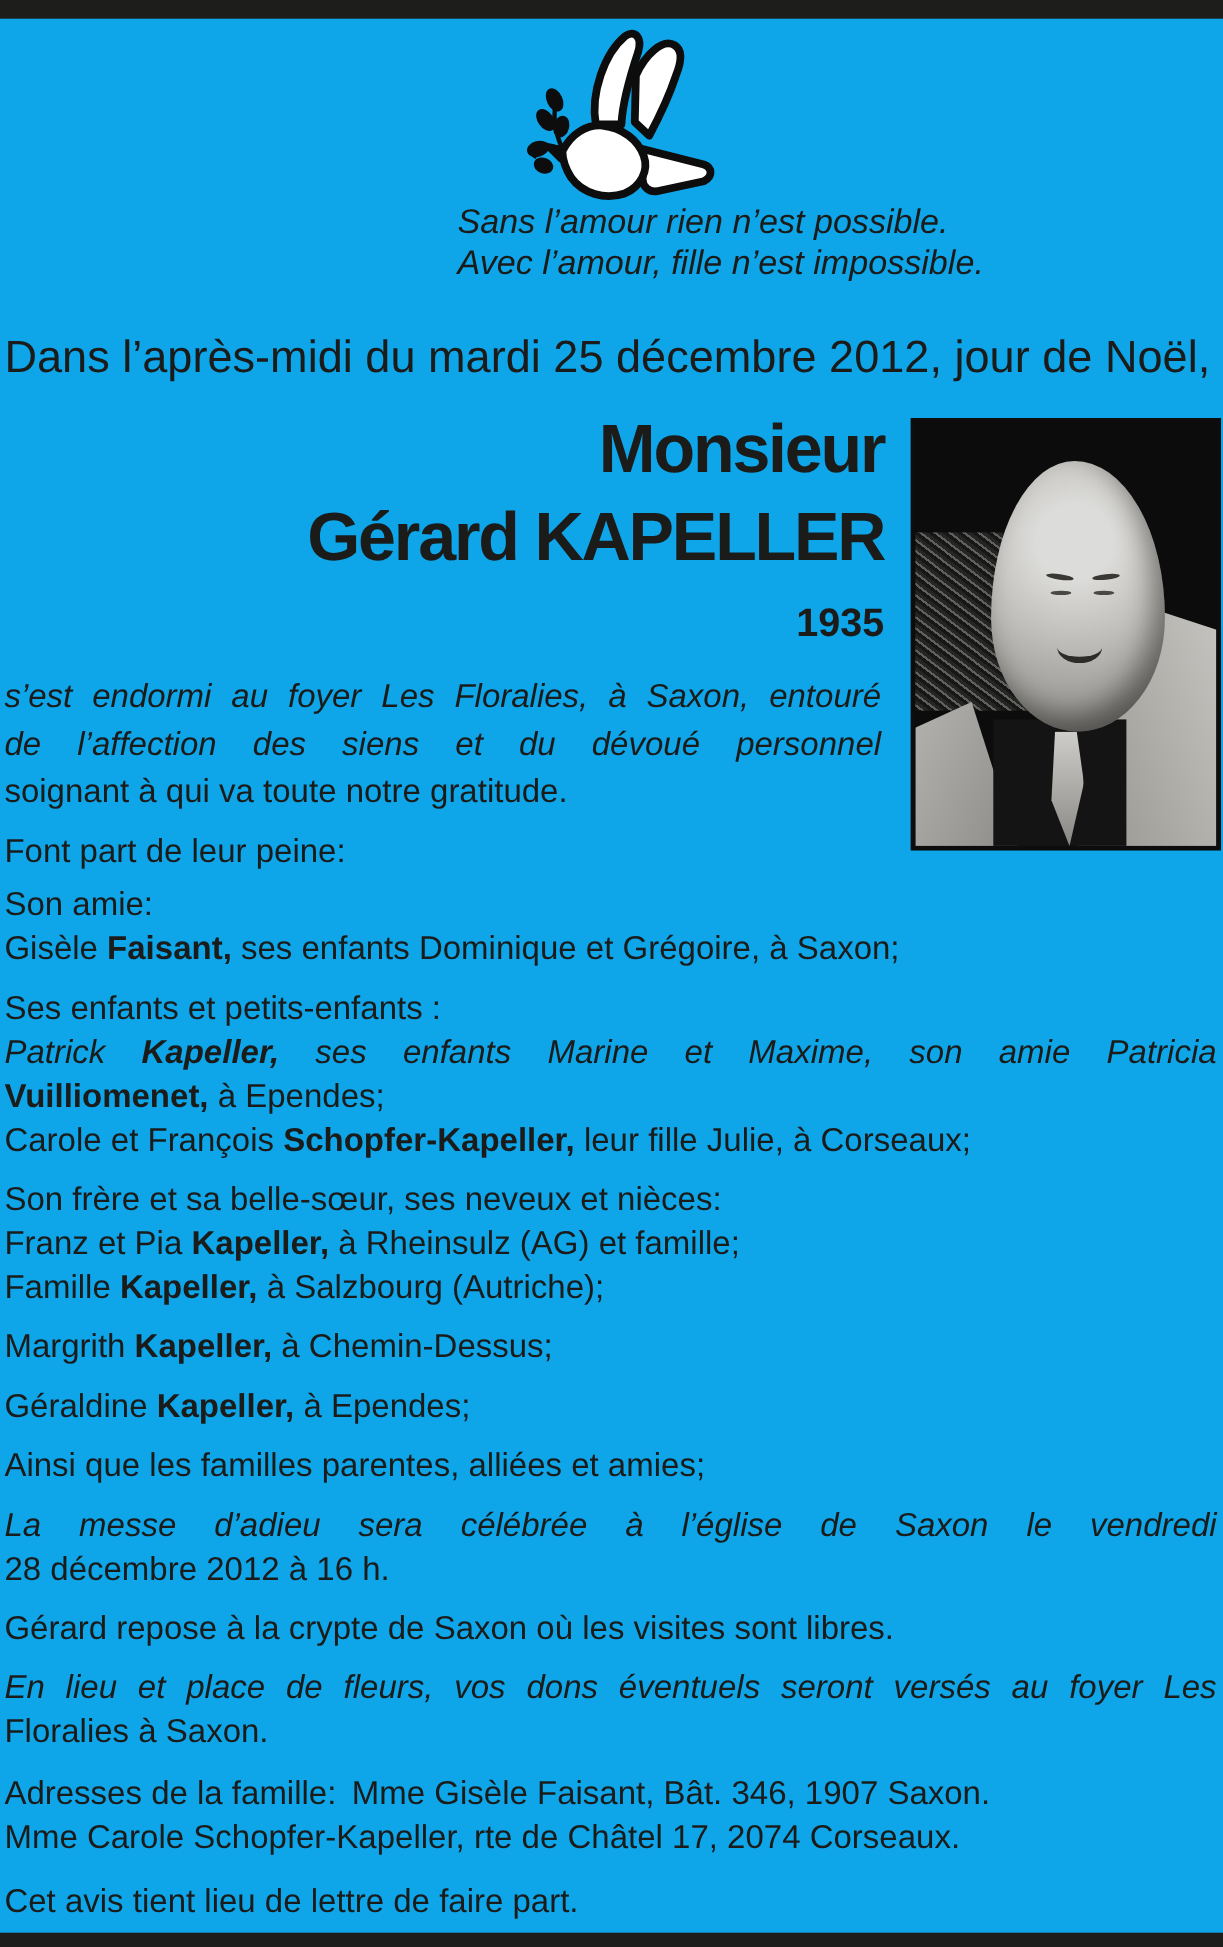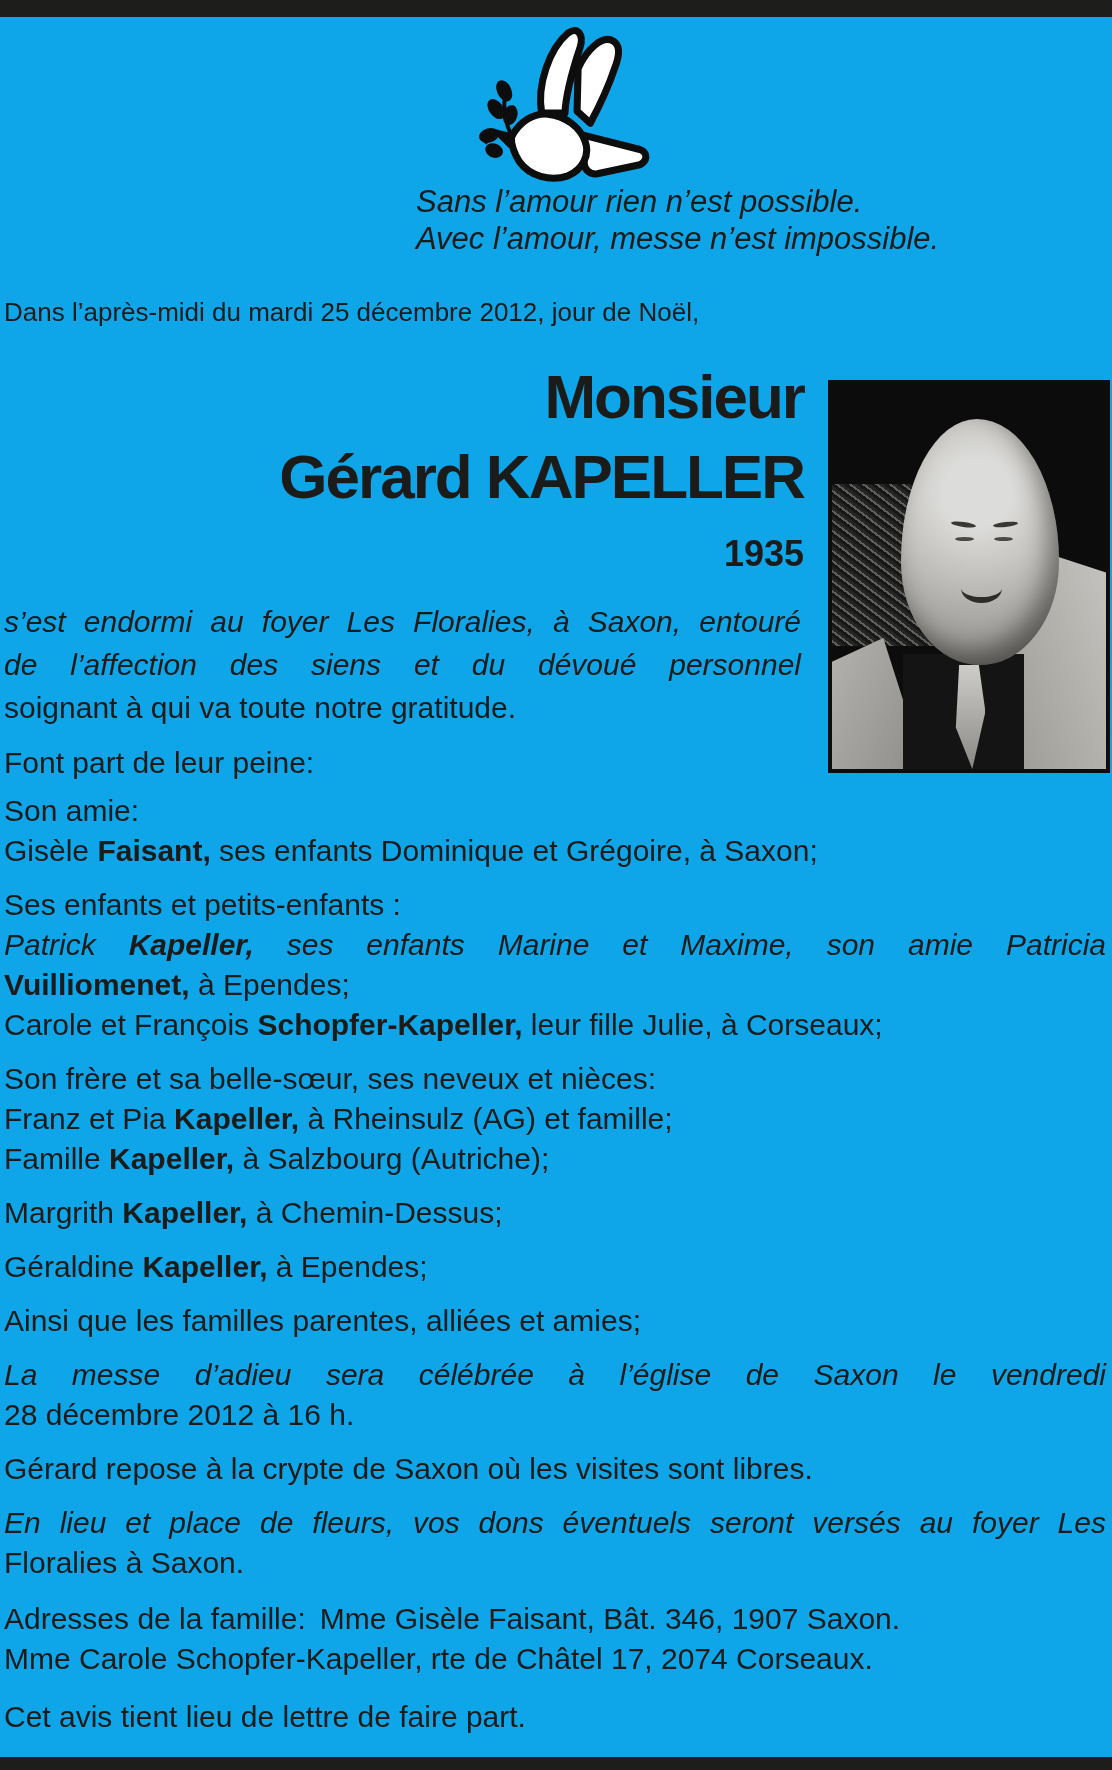--- a/index.html
+++ b/index.html
@@ -38,21 +38,21 @@
     background:linear-gradient(250deg,#c6c4c0,#96948f);
     clip-path:polygon(35% 0, 100% 12%, 100% 100%, 0 100%); }
   .shirt { position:absolute; left:26%; bottom:0; width:44%; height:30%; background:#141414; }
   .tie { position:absolute; left:44%; bottom:0; width:12%; height:27%;
     background:linear-gradient(#cfcdc9,#8a8884);
     clip-path:polygon(20% 0, 80% 0, 100% 45%, 60% 100%, 10% 60%); }
 
   
   .content { position:absolute; left:4px; top:0; width:1102px; }
   .quote { margin:183px 0 0 412px; font-size:31px; line-height:37px; font-style:italic; }
-  .intro { margin-top:33px; font-size:26px; line-height:44px; }
+  .intro { margin-top:45px; font-size:41px; line-height:44px; }
   .titles { width:800px; text-align:right; font-weight:bold; font-stretch:condensed; }
   .salutation { margin-top:30px; font-size:62px; line-height:66px; letter-spacing:-2px; }
   .deceased-name { margin-top:14px; font-size:62px; line-height:66px; letter-spacing:-2px; }
   .year { margin-top:22px; font-size:36px; line-height:44px; letter-spacing:0; }
   .notice { margin-top:24px; width:797px; font-size:30px; line-height:43px; }
   .para { margin-top:14px; font-size:30px; line-height:40px; }
   .m8 { margin-top:8px; } .m16 { margin-top:16px; } .m18 { margin-top:18px; }
   .jline { text-align:justify; text-align-last:justify;font-style:italic; -moz-text-align-last:justify; }
   .center { }
   .bold { font-weight:bold; }
@@ -98,21 +98,21 @@
         <div class="eye-r"></div>
         <div class="smile"></div>
       </div>
     </div>
   </div>
 
   <div class="content">
 
     <div class="quote">
       <div>Sans l’amour rien n’est possible.</div>
-      <div>Avec l’amour, messe n’est impossible.</div>
+      <div>Avec l’amour, fille n’est impossible.</div>
     </div>
 
     <div class="intro">Dans l’après-midi du mardi 25 décembre 2012, jour de Noël,</div>
 
     <div class="titles">
       <div class="salutation">Monsieur</div>
       <div class="deceased-name">Gérard KAPELLER</div>
       <div class="year">1935</div>
     </div>
 

